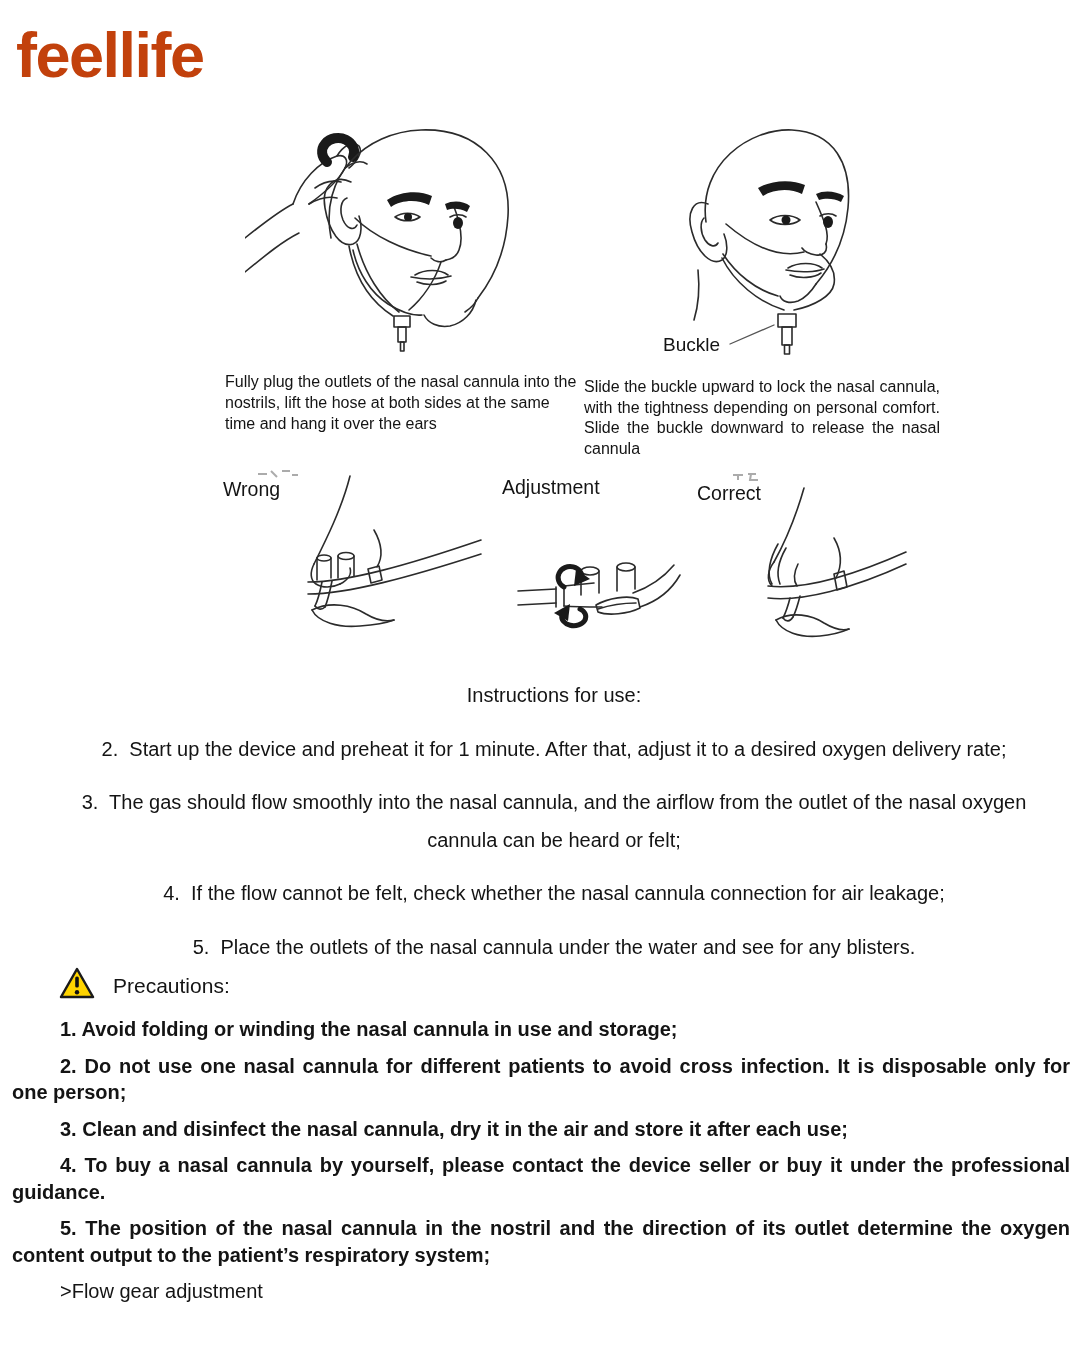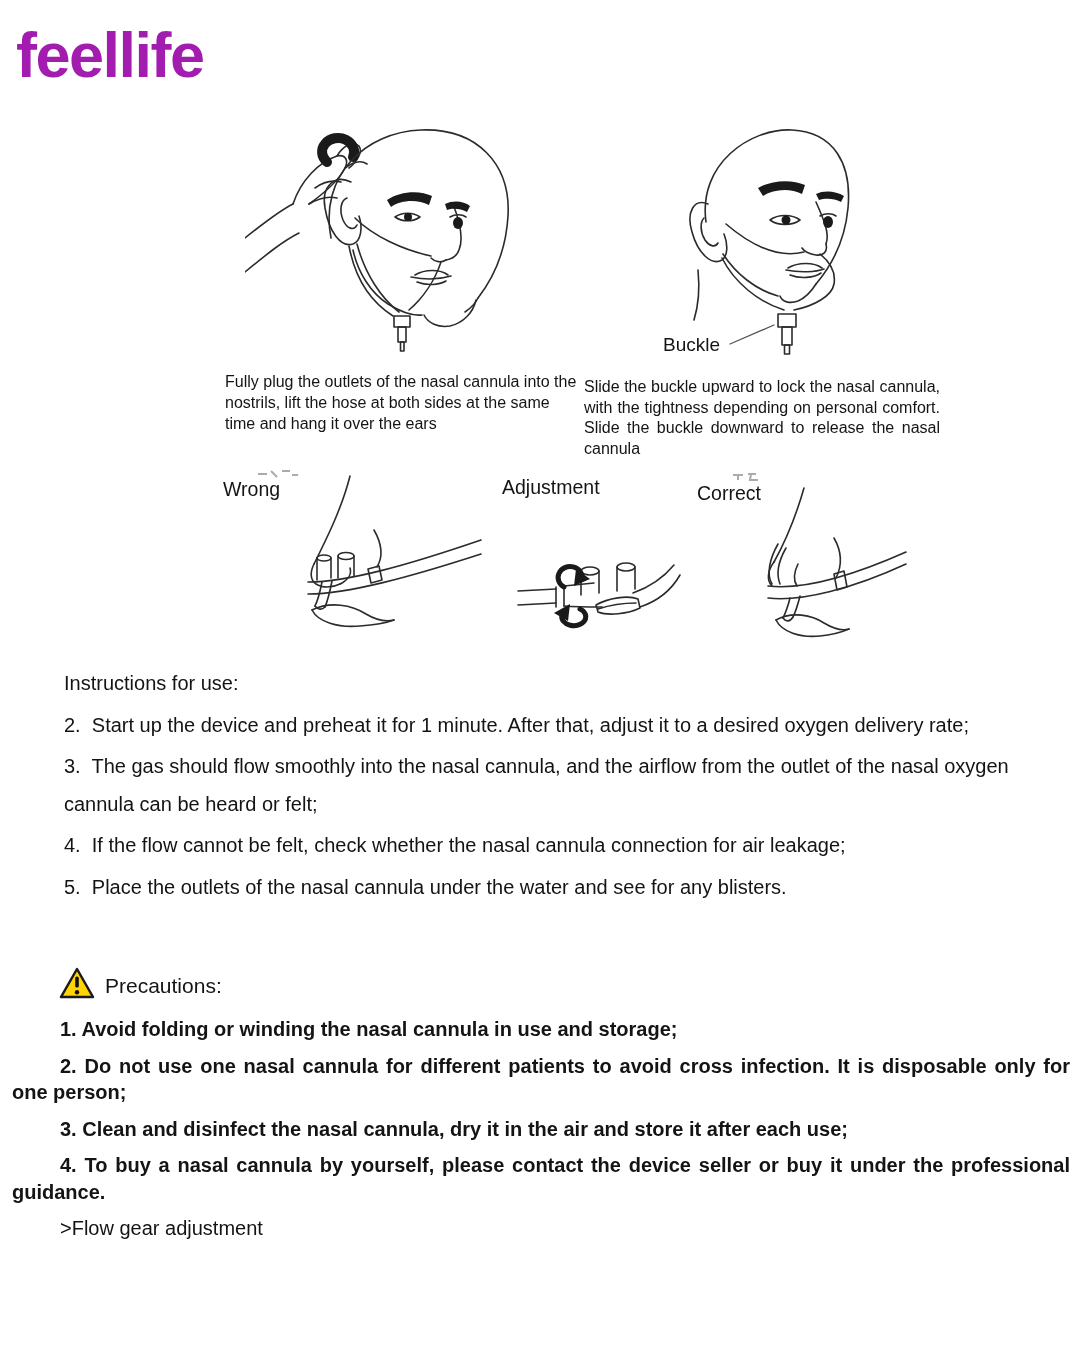--- a/index.html
+++ b/index.html
@@ -3,21 +3,21 @@
 <meta charset="utf-8">
 <style>
   html,body { margin:0; padding:0; background:#ffffff; }
   .page {
     position:relative; width:1080px; height:1350px; background:#fff;
     font-family:"Liberation Sans", sans-serif; color:#141414; overflow:hidden;
   }
   .logo {
     position:absolute; left:16px; top:24px;
     font-size:63px; font-weight:bold; letter-spacing:-1.5px; line-height:1;
-    color:#a21caf;
+    color:#c2410c;
   }
   .fig { position:absolute; }
   .fig svg { display:block; }
   .lineart path, .lineart line, .lineart rect, .lineart ellipse {
     vector-effect:non-scaling-stroke;
   }
   .caption-left {
     position:absolute; left:187px; top:371px; width:352px;
     font-size:16px; line-height:21px; text-align:left;margin-left:38px;
   }
@@ -28,24 +28,24 @@
   .buckle-label { position:absolute; left:663px; top:334px; font-size:19px; }
   .row-label { position:absolute; font-size:19.5px; }
   .lbl-wrong { left:217px; top:478px;margin-left:6px; }
   .lbl-adjustment { left:502px; top:476px; }
   .lbl-correct { left:697px; top:482px; }
   .artifact { position:absolute; opacity:.75; }
   .instructions {
     position:absolute; left:60px; top:661px; width:988px;
     font-size:20px; line-height:37.5px;
   }
-  .instructions p { margin:4px; white-space:pre-wrap; }
+  .instructions p { margin:16px; white-space:pre-wrap;text-align:center; }
   .precautions-head {
     position:absolute; left:58px; top:966px;
-    display:flex; align-items:flex-end; gap:9px; font-size:21px;
+    display:flex; align-items:flex-end; gap:17px; font-size:21px;
   }
   .precautions-head .txt { padding-bottom:2px; }
   .precautions {
     position:absolute; left:12px; top:1016px; width:1058px;
     font-size:20px; font-weight:bold; line-height:26.5px;
   }
   .precautions p { margin:0 0 10px 0; text-indent:48px; text-align:justify; }
   .precautions p.flow-gear { font-weight:normal; text-align:left; }
 </style>
 </head>
@@ -268,16 +268,17 @@
       <circle cx="19" cy="26.3" r="2.2" fill="#111"></circle>
     </svg>
     <span class="txt">Precautions:</span>
   </div>
 
   <div class="precautions">
     <p>1. Avoid folding or winding the nasal cannula in use and storage;</p>
     <p>2. Do not use one nasal cannula for different patients to avoid cross infection. It is disposable only for one person;</p>
     <p>3. Clean and disinfect the nasal cannula, dry it in the air and store it after each use;</p>
     <p>4. To buy a nasal cannula by yourself, please contact the device seller or buy it under the professional guidance.</p>
+    <p>5. The position of the nasal cannula in the nostril and the direction of its outlet determine the oxygen content output to the patient’s respiratory system;</p>
     <p class="flow-gear">&gt;Flow gear adjustment</p>
   </div>
 
 </div>
 
 </body></html>

